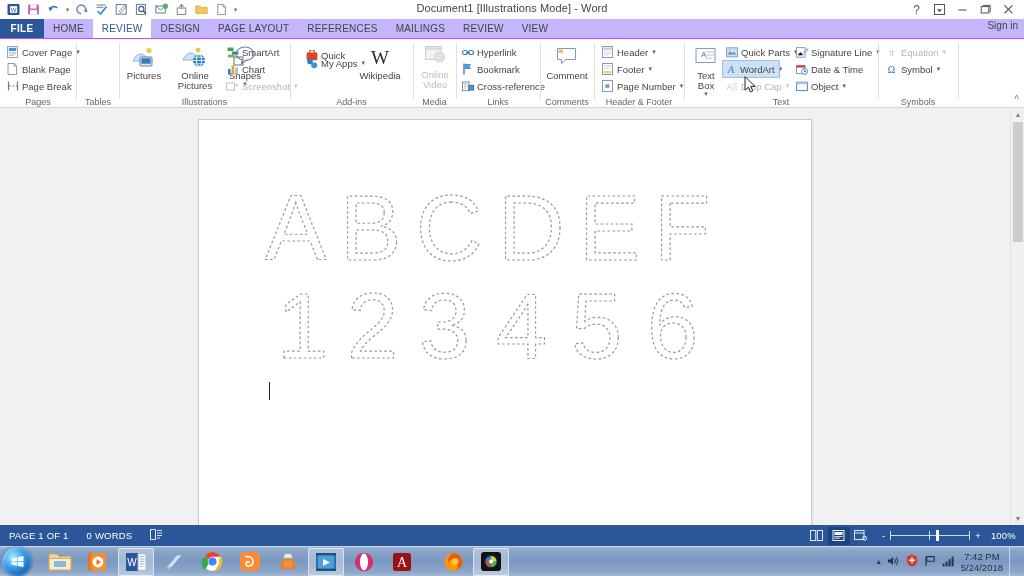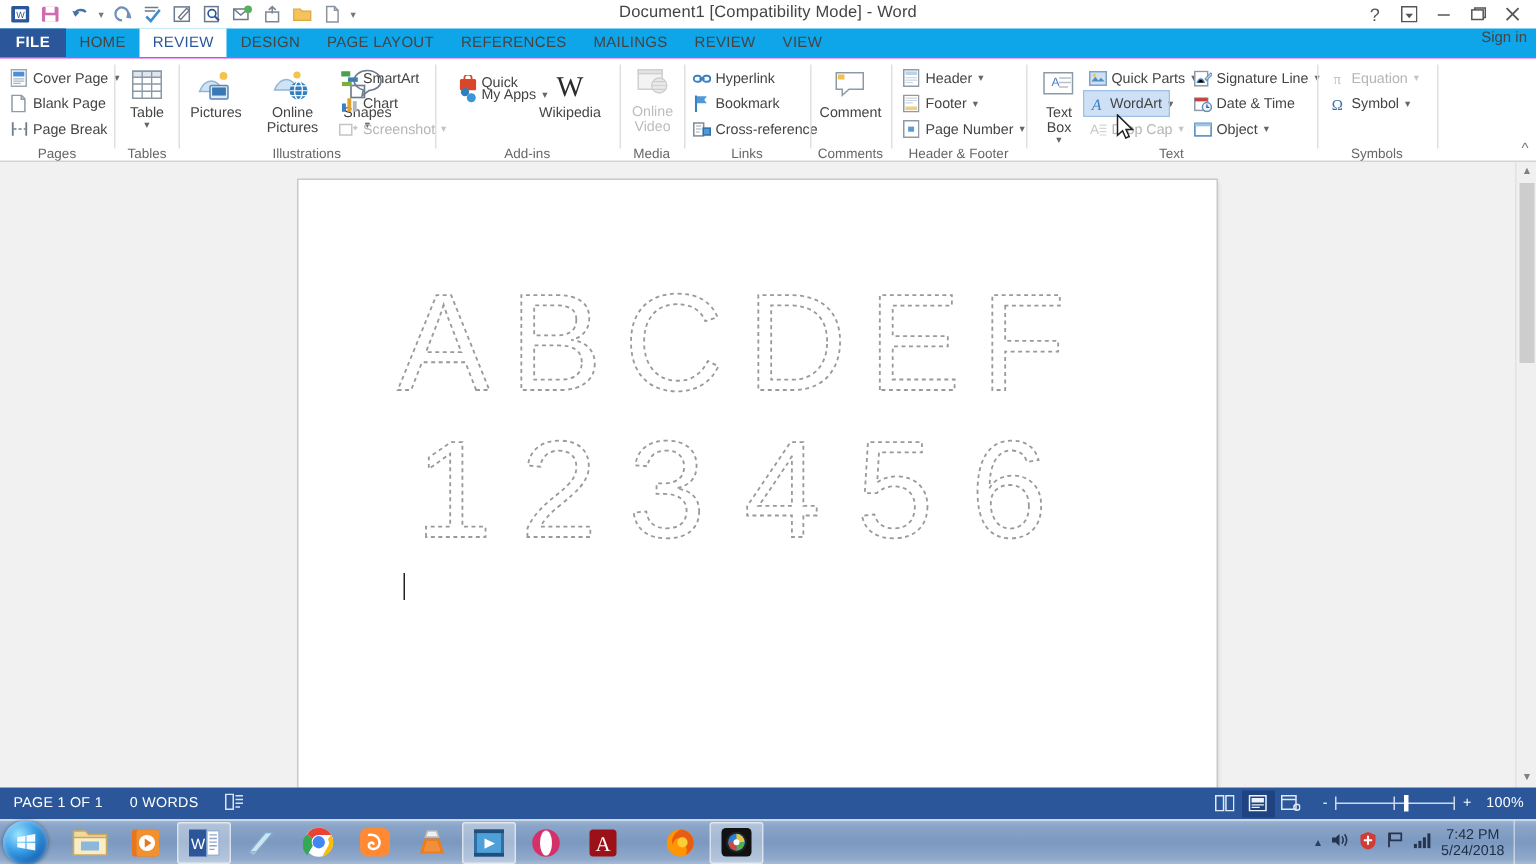--- a/index.html
+++ b/index.html
@@ -27,21 +27,21 @@
     font-size:11px; color:#444; letter-spacing:0.1px;
   }
   .wincontrols{ position:absolute; right:4px; top:1px; display:flex; align-items:center; gap:0px;}
   .wincontrols .wc{ width:23px;height:17px;display:flex;align-items:center;justify-content:center;
     color:#555; font-size:12px; }
   .wc svg{display:block}
 
   
   .tabstrip{
     position:absolute; left:0; top:19px; width:1024px; height:19px;
-    background:#0ea5e9; display:flex; align-items:stretch;
+    background:#c4b5fd; display:flex; align-items:stretch;
   }
   .file-tab{
     width:44px; background:#2b579a; color:#fff; font-size:10px; font-weight:bold;
     display:flex;align-items:center;justify-content:center; letter-spacing:0.3px;
   }
   .tab{
     padding:0 9px; display:flex;align-items:center; font-size:10px; color:#444;
     letter-spacing:0.2px; white-space:nowrap;
   }
   .tab.active{ color:#2b579a; background:#fff; position:relative; }
@@ -223,21 +223,21 @@
       </div>
       <div class="qitem">
         <svg width="13" height="13" viewBox="0 0 13 13">
             <path d="M2.8 1.4 h5.2 l2.4 2.4 v7.8 h-7.6 z" fill="#fff" stroke="#8a949f" stroke-width="1"></path>
             <path d="M8 1.4 v2.5 h2.4" fill="none" stroke="#8a949f" stroke-width="1"></path>
           </svg>
       </div>
       <div class="qitem tiny">▾</div>
     </div>
 
-    <div class="title-text">Document1 [Compatibility Mode] - Word</div>
+    <div class="title-text">Document1 [Illustrations Mode] - Word</div>
 
     <div class="wincontrols">
       <div class="wc">?</div>
       <div class="wc">
         <svg width="11" height="11" viewBox="0 0 11 11">
             <rect x="0.5" y="0.5" width="10" height="10" fill="none" stroke="#555" stroke-width="1"></rect>
             <path d="M5.5 8.2 L3 5.2 h5 z" fill="#555"></path>
           </svg>
       </div>
       <div class="wc">
@@ -302,31 +302,20 @@
               <path d="M2 6h8" stroke="#6d7b8a" stroke-width="1" stroke-dasharray="2 1.4"></path>
             </svg>
         </span>
         <span>Page Break</span>
       </div>
       <div class="glabel">Pages</div>
     </div>
     <div class="rsep" style="left:76px;"></div>
 
     <div class="rgroup" style="left:77px;width:42px;">
-      <div class="bigbtn" style="left:-6px;top:4px;">
-        <span class="bicon">
-          <svg width="26" height="25" viewBox="0 0 26 25">
-              <rect x="3.5" y="2.5" width="19" height="18" fill="#fff" stroke="#8b98a6"></rect>
-              <rect x="3.5" y="2.5" width="19" height="4" fill="#dfe5ec" stroke="#8b98a6"></rect>
-              <path d="M9.8 2.5v18M16.1 2.5v18M3.5 11h19M3.5 15.8h19" stroke="#8b98a6" stroke-width=".9"></path>
-            </svg>
-        </span>
-        <span class="blabel">Table</span>
-        <span class="bcaret">▾</span>
-      </div>
       <div class="glabel">Tables</div>
     </div>
     <div class="rsep" style="left:119px;"></div>
 
     <div class="rgroup" style="left:120px;width:169px;">
       <div class="bigbtn" style="left:-3px;top:4px;">
         <span class="bicon">
           <svg width="28" height="25" viewBox="0 0 28 25">
               <path d="M3 16c2-5 5-7 8-7s6 3 8 7z" fill="#cfe3f5" stroke="#8fb6d8"></path>
               <circle cx="19" cy="5.6" r="2.6" fill="#f3c34a"></circle>

